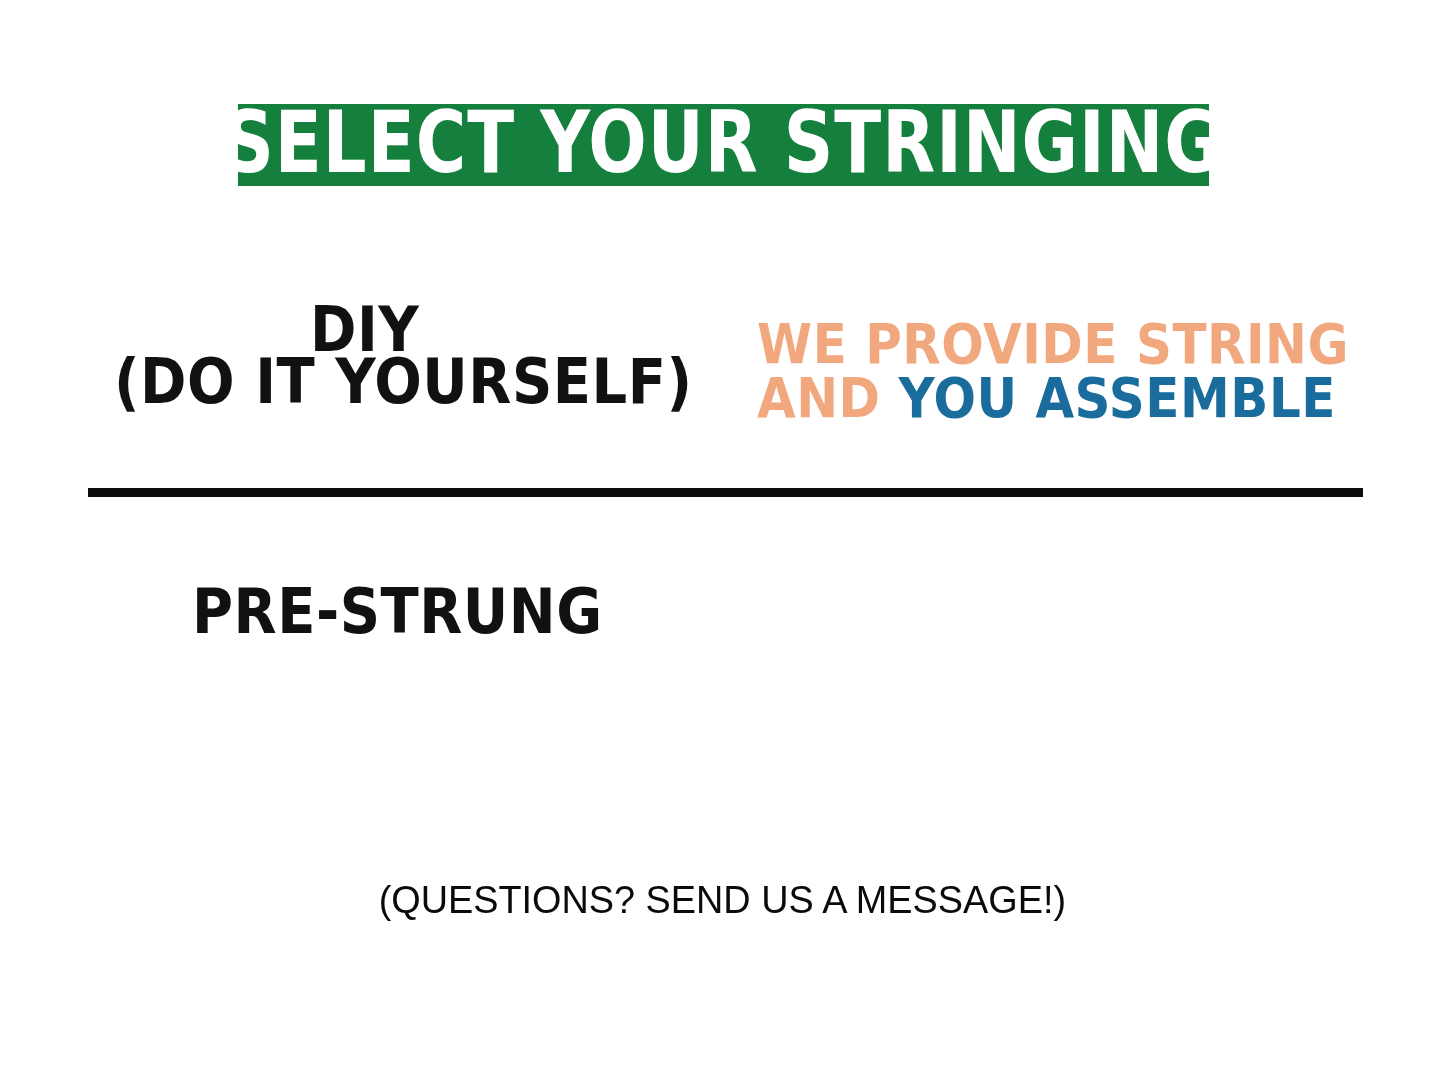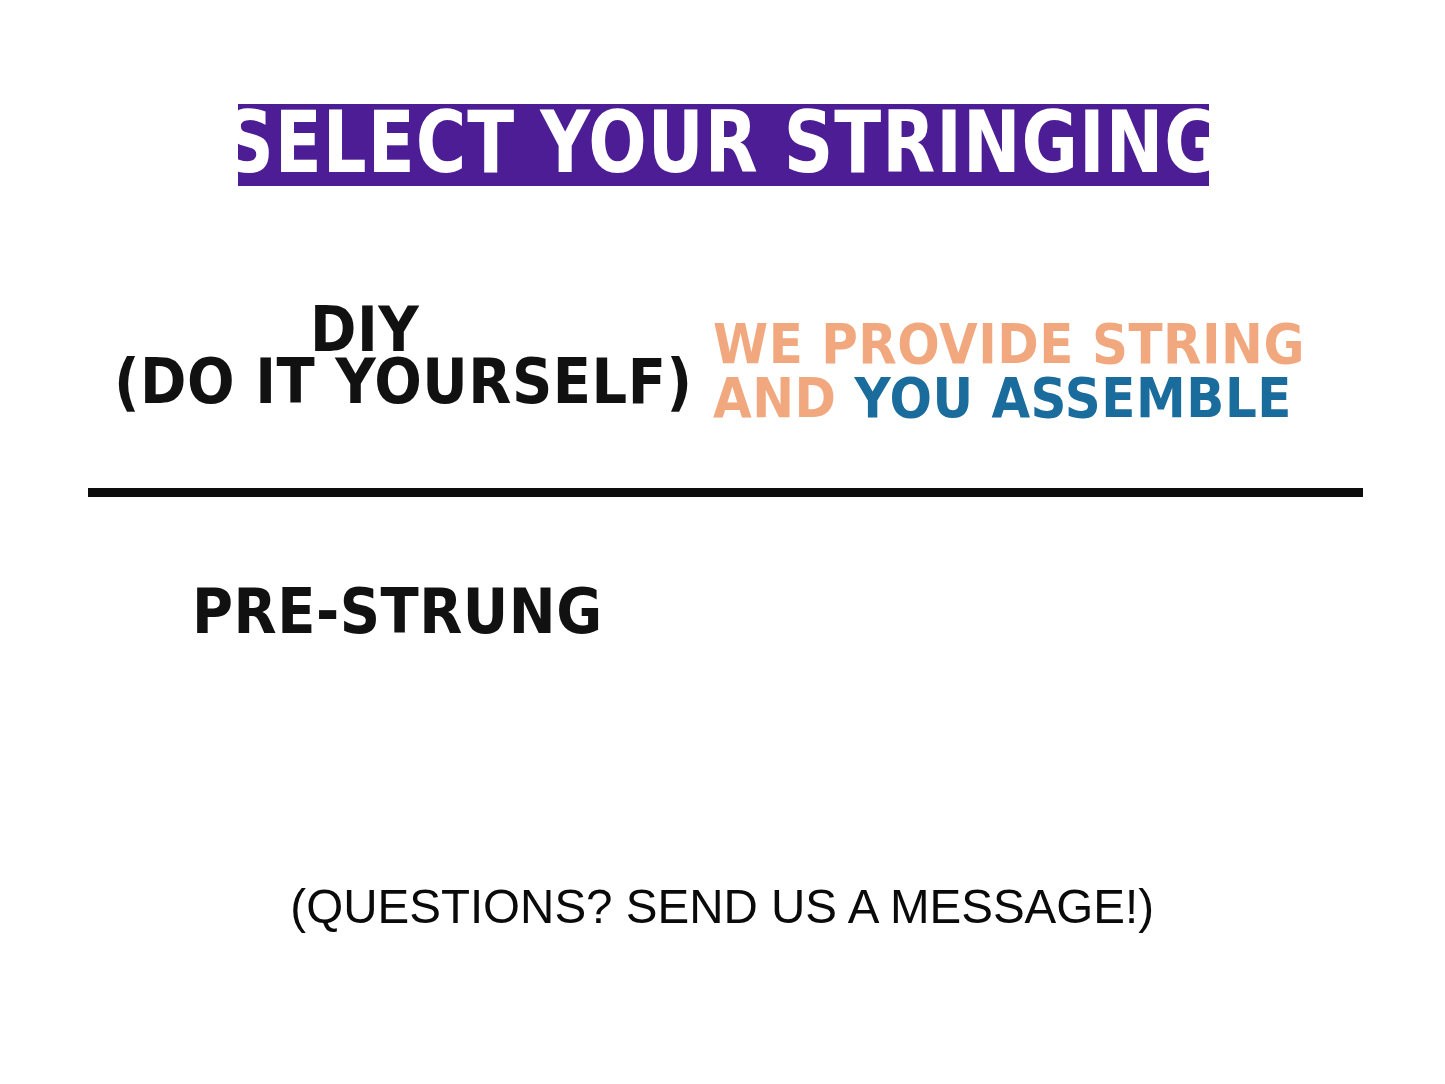--- a/index.html
+++ b/index.html
@@ -22,21 +22,21 @@
     background: #ffffff;
   }
 
   
   .title-banner {
     position: absolute;
     left: 238px;
     top: 104px;
     width: 971px;
     height: 82px;
-    background: #4c1d95;
+    background: #15803d;
     display: flex;
     align-items: center;
     justify-content: center;
     overflow: hidden;
   }
   .title-text {
     color: #ffffff;
     font-family: "Liberation Sans Narrow", "DejaVu Sans Condensed", "Liberation Sans", sans-serif;
     font-weight: 700;
     font-size: 75px;
@@ -73,20 +73,21 @@
     top: 350px;
     font-size: 56px;
     color: #111111;
     transform: scaleY(1.12);
     transform-origin: left top;
   }
 
   .desc-block {
     position: absolute;
     white-space: nowrap;
+    margin-left: 44px;
   }
   .desc-line {
     font-family: "DejaVu Sans", sans-serif;
     font-weight: 700;
     font-size: 50px;
     line-height: 1.08;
     letter-spacing: 0.5px;
     white-space: nowrap;
     transform: scaleY(1.1);
     transform-origin: left top;
@@ -135,21 +136,21 @@
 
   
   .footer-note {
     position: absolute;
     left: 0;
     top: 878px;
     width: 1445px;
     text-align: center;
     font-family: "Liberation Sans Narrow", "Liberation Sans", sans-serif;
     font-weight: 400;
-    font-size: 49px;
+    font-size: 39px;
     letter-spacing: 0px;
     color: #0a0a0a;
     white-space: nowrap;
   }
   .footer-note span {
     display: inline-block;
     transform: scaleX(0.97);
   }
 </style>
 </head>

